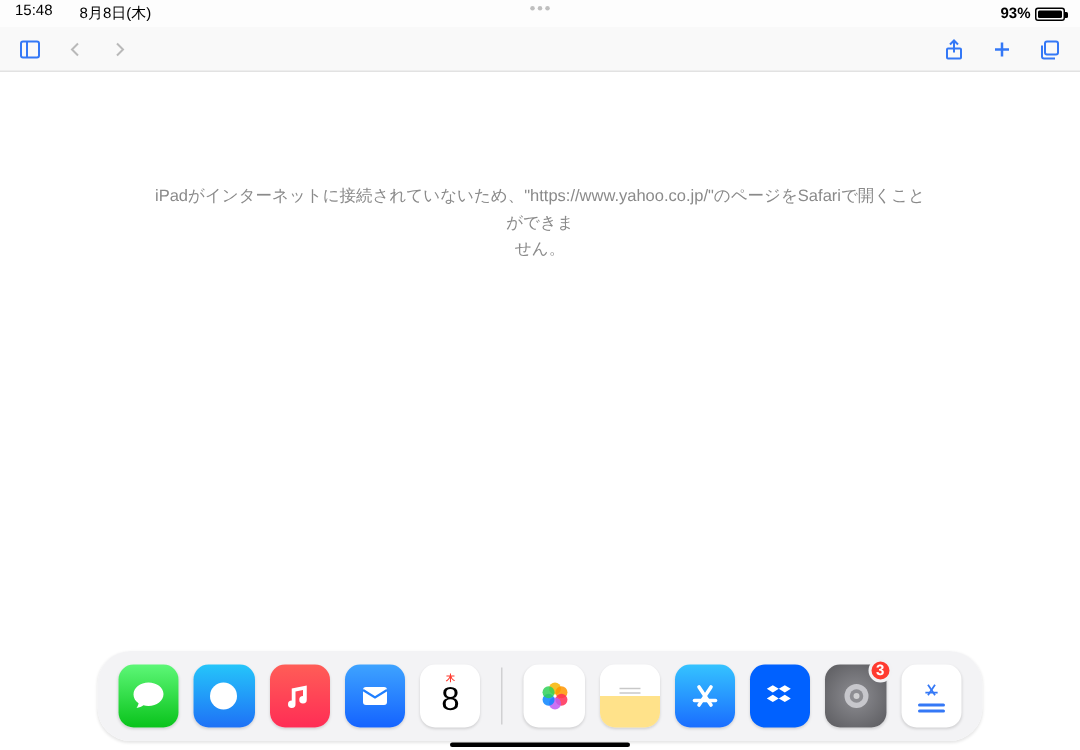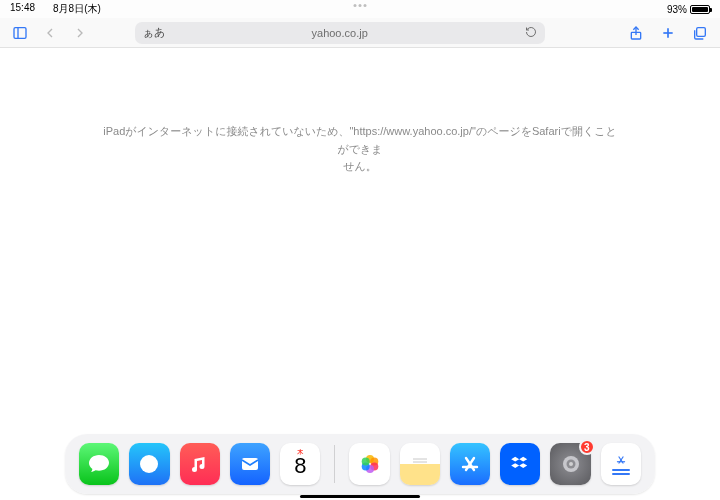--- a/index.html
+++ b/index.html
@@ -1,19 +1,19 @@
 <!DOCTYPE html>
 <html><head>
 <meta charset="utf-8">
 <style>
   * { box-sizing: border-box; margin: 0; padding: 0; }
   body { width: 720px; height: 500px; background: #fff; font-family: -apple-system, "Helvetica Neue", Arial, sans-serif; overflow: hidden; position: relative; }
   .status-bar { height: 18px; display: flex; align-items: center; justify-content: space-between; padding: 0 10px; font-size: 10px; color: #000; background: #fdfdfd; }
   .status-left { display: flex; gap: 18px; }
-  .status-right { display: flex; align-items: center; gap: 3px; }
+  .status-right { display: flex; align-items: center; gap: 3px; font-weight: bold; }
   .battery-icon { width: 20px; height: 9px; border: 1px solid #000; border-radius: 2px; position: relative; }
   .battery-icon::after { content: ""; position: absolute; right: -3px; top: 2px; width: 2px; height: 4px; background: #000; border-radius: 0 1px 1px 0; }
   .battery-fill { position: absolute; left: 1px; top: 1px; bottom: 1px; width: 90%; background: #000; border-radius: 1px; }
   .toolbar { height: 30px; background: #f9f9f9; border-bottom: 1px solid #e2e2e2; display: flex; align-items: center; padding: 0 8px; gap: 6px; position: relative; }
   .tb-btn { width: 24px; height: 24px; display: flex; align-items: center; justify-content: center; color: #3478f6; cursor: pointer; }
   .tb-btn.disabled { color: #b9b9b9; }
   .tb-btn svg { width: 16px; height: 16px; }
   .url-bar { flex: 0 0 410px; margin: 0 auto; height: 22px; background: #e9e9eb; border-radius: 7px; display: flex; align-items: center; justify-content: center; color: #6e6e6e; font-size: 11px; position: relative; }
   .url-bar .aa { position: absolute; left: 8px; font-size: 11px; color: #4a4a4a; }
   .url-bar .reload { position: absolute; right: 8px; top: 4px; }
@@ -66,30 +66,20 @@
     <svg viewBox="0 0 24 24" fill="none" stroke="currentColor" stroke-width="2">
         <polyline points="15 18 9 12 15 6"></polyline>
       </svg>
   </div>
   <div class="tb-btn disabled">
     <svg viewBox="0 0 24 24" fill="none" stroke="currentColor" stroke-width="2">
         <polyline points="9 18 15 12 9 6"></polyline>
       </svg>
   </div>
 
-  <div class="url-bar">
-    <span class="aa">ぁあ</span>
-    <span>yahoo.co.jp</span>
-    <span class="reload">
-      <svg viewBox="0 0 24 24" fill="none" stroke-width="2">
-          <path d="M3 12a9 9 0 1 0 3-6.7L3 8"></path>
-          <polyline points="3 3 3 8 8 8"></polyline>
-        </svg>
-    </span>
-  </div>
 
   <div class="tb-right">
     <div class="tb-btn">
       <svg viewBox="0 0 24 24" fill="none" stroke="#3478f6" stroke-width="2">
           <path d="M12 3v12"></path>
           <polyline points="8 7 12 3 16 7"></polyline>
           <rect x="5" y="11" width="14" height="10" rx="1"></rect>
         </svg>
     </div>
     <div class="tb-btn">

